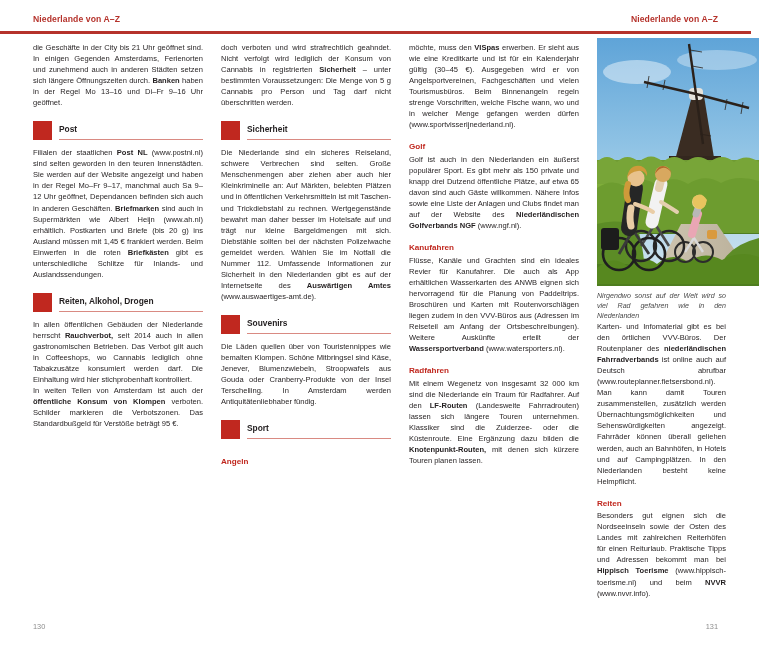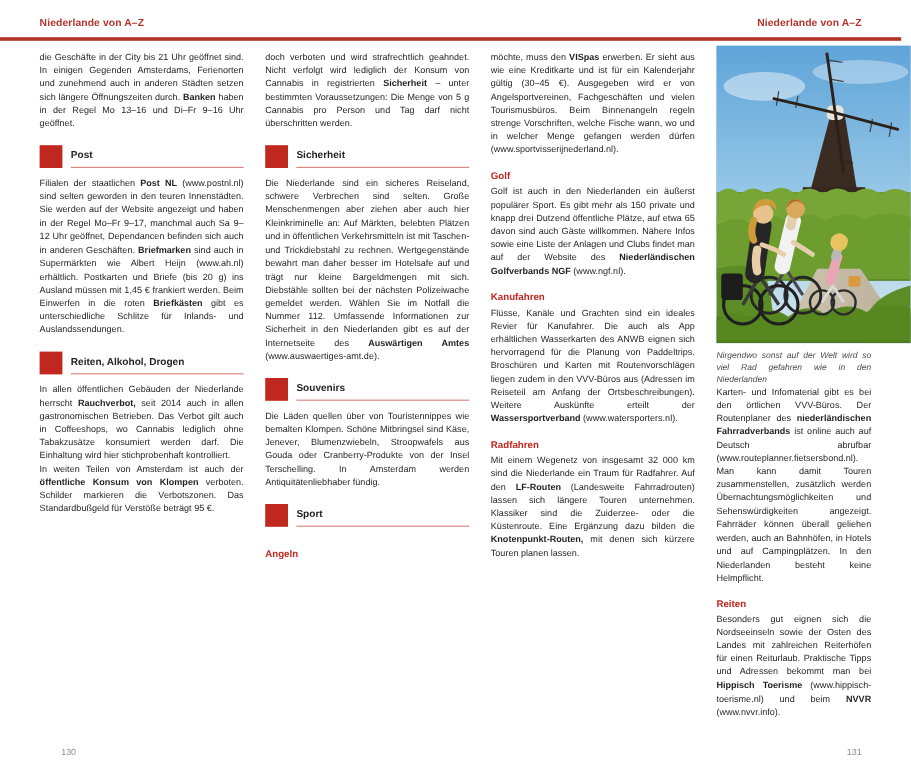--- a/index.html
+++ b/index.html
@@ -86,21 +86,21 @@
   .caption {
     font-size:7.1px; font-style:italic; line-height:10px;
     color:#4a4a4a; margin:0 0 11px 0; text-align:left;
   }
 
   
   .folio {
     position:absolute; bottom:17px;
     font-size:7.4px; color:#8d8d8d;
   }
-  .folio.left { left:51px; }
+  .folio.left { left:33px; }
   .folio.right { right:33px; }
 </style>
 </head>
 <body>
 
 <div class="page">
 
   <div class="runhead left">Niederlande von A–Z</div>
   <div class="runhead right">Niederlande von A–Z</div>
   <div class="rule-top"></div>

